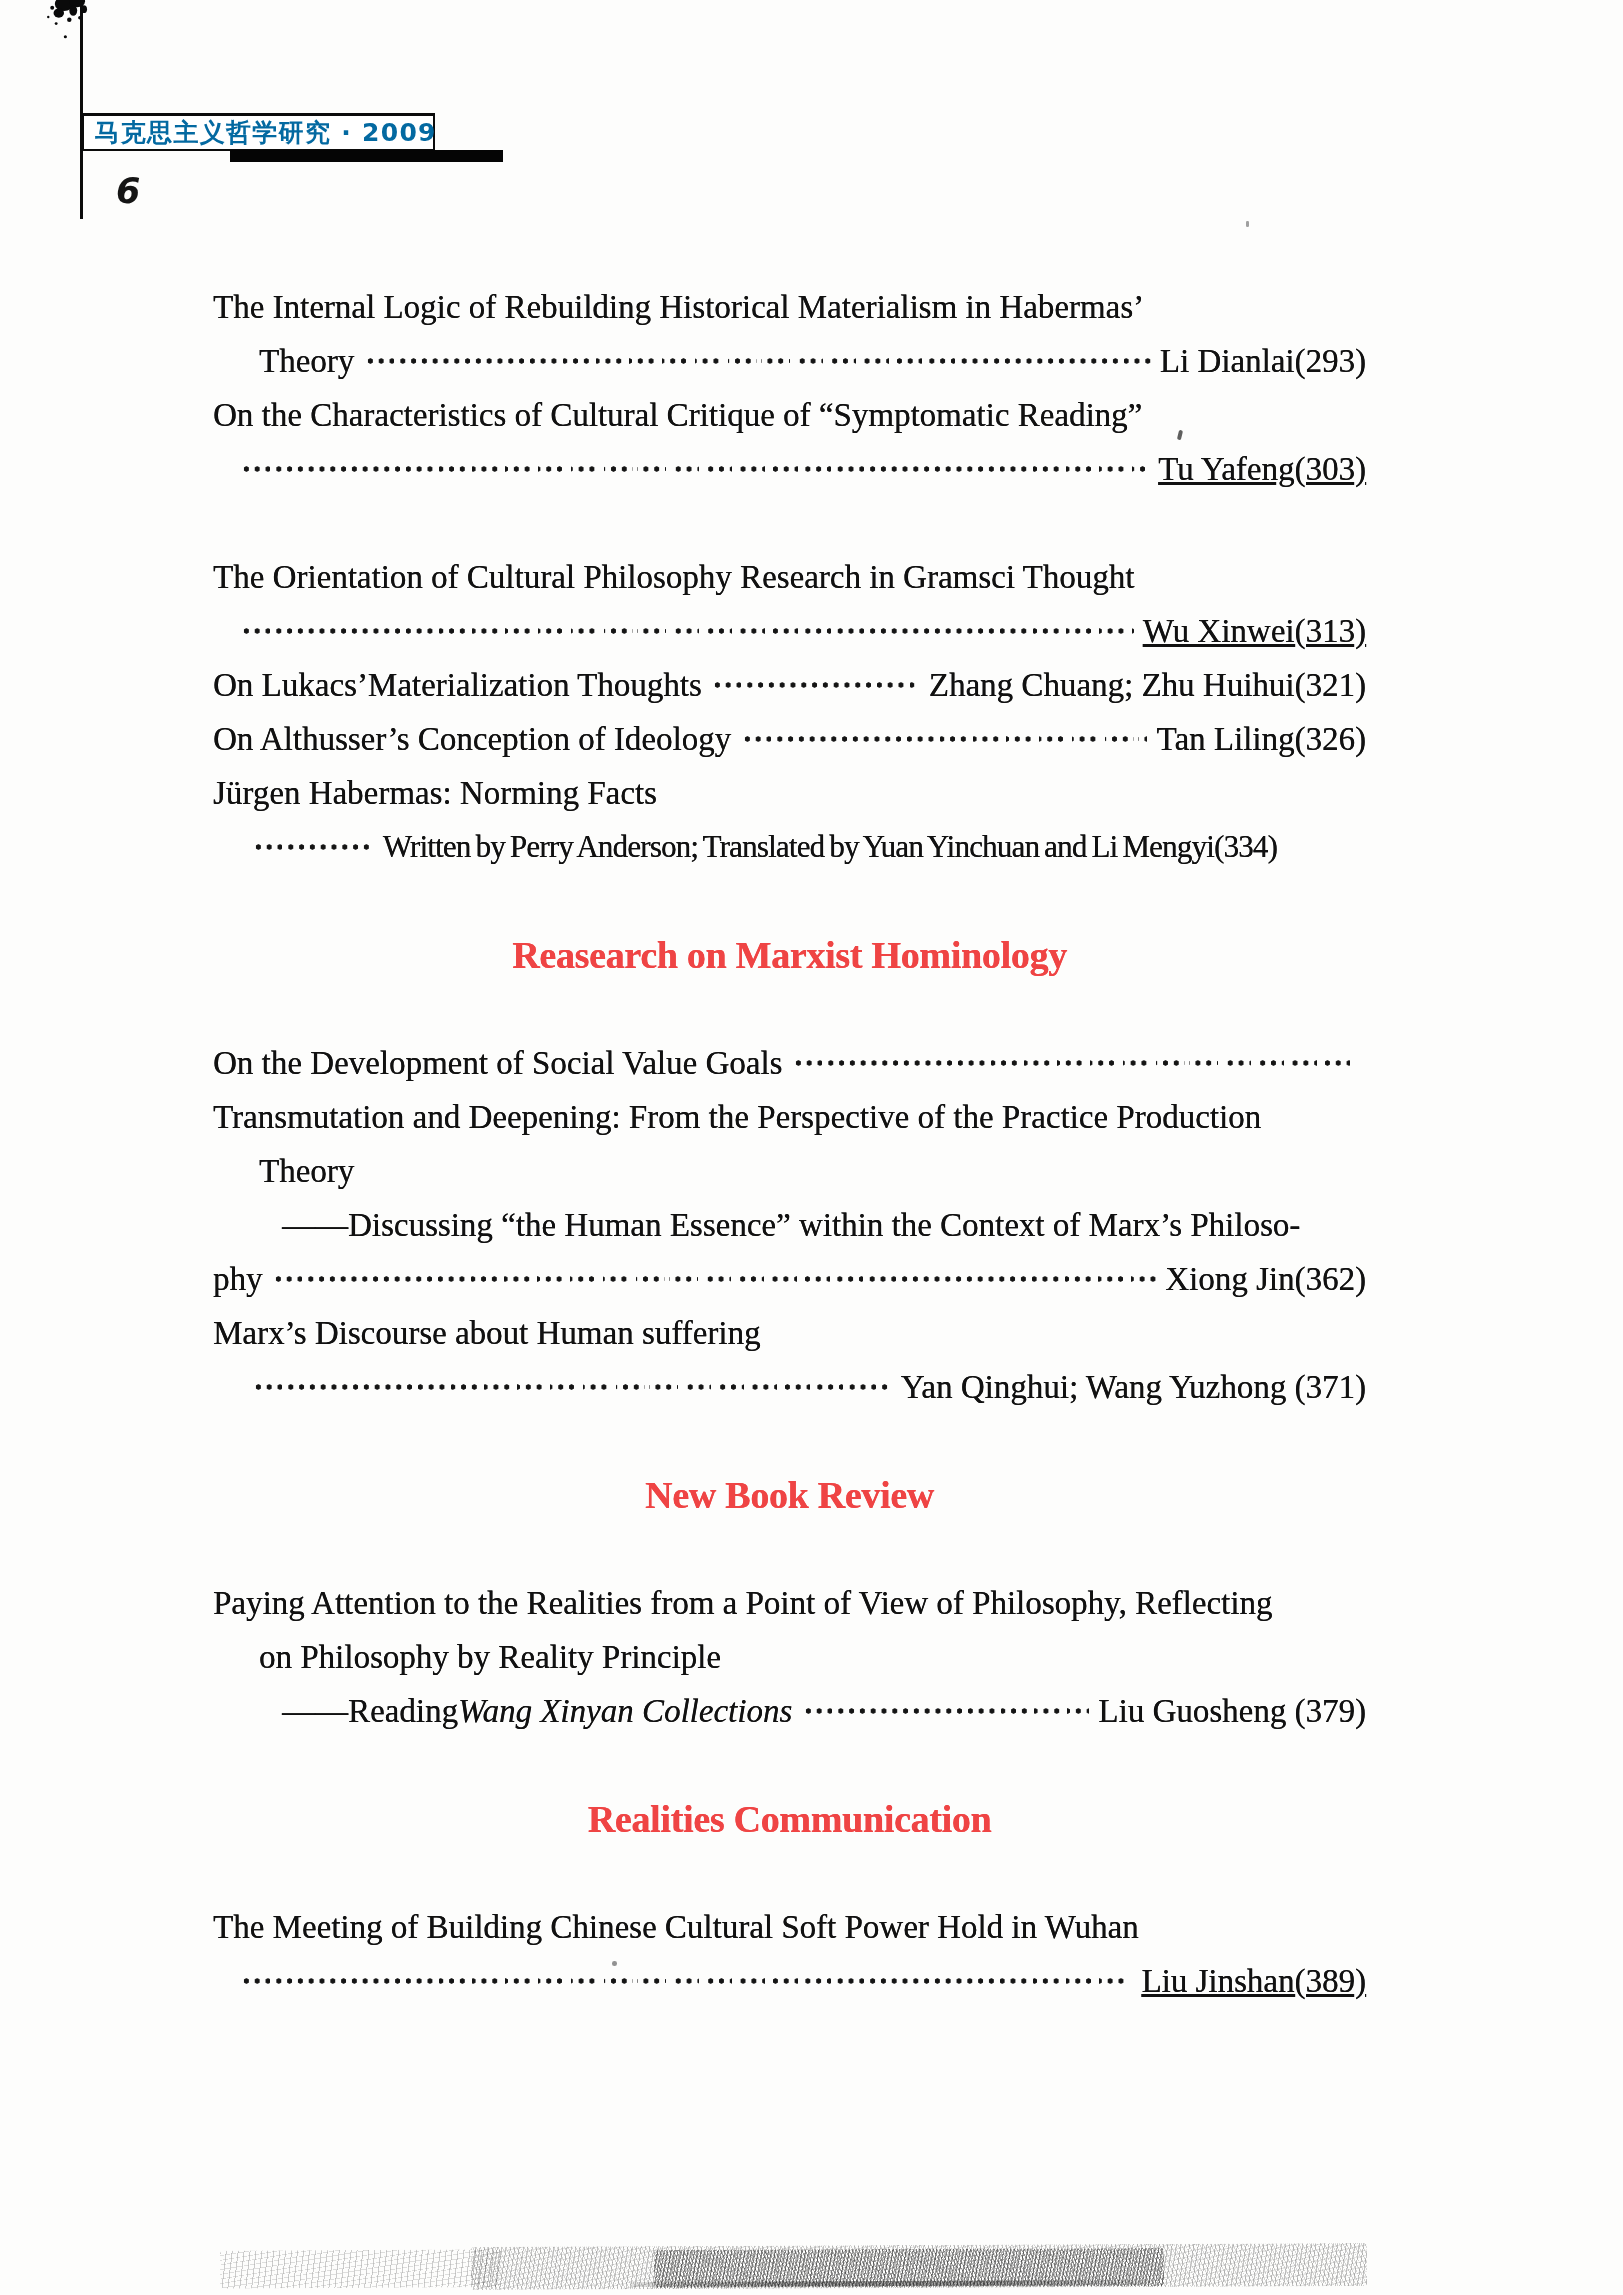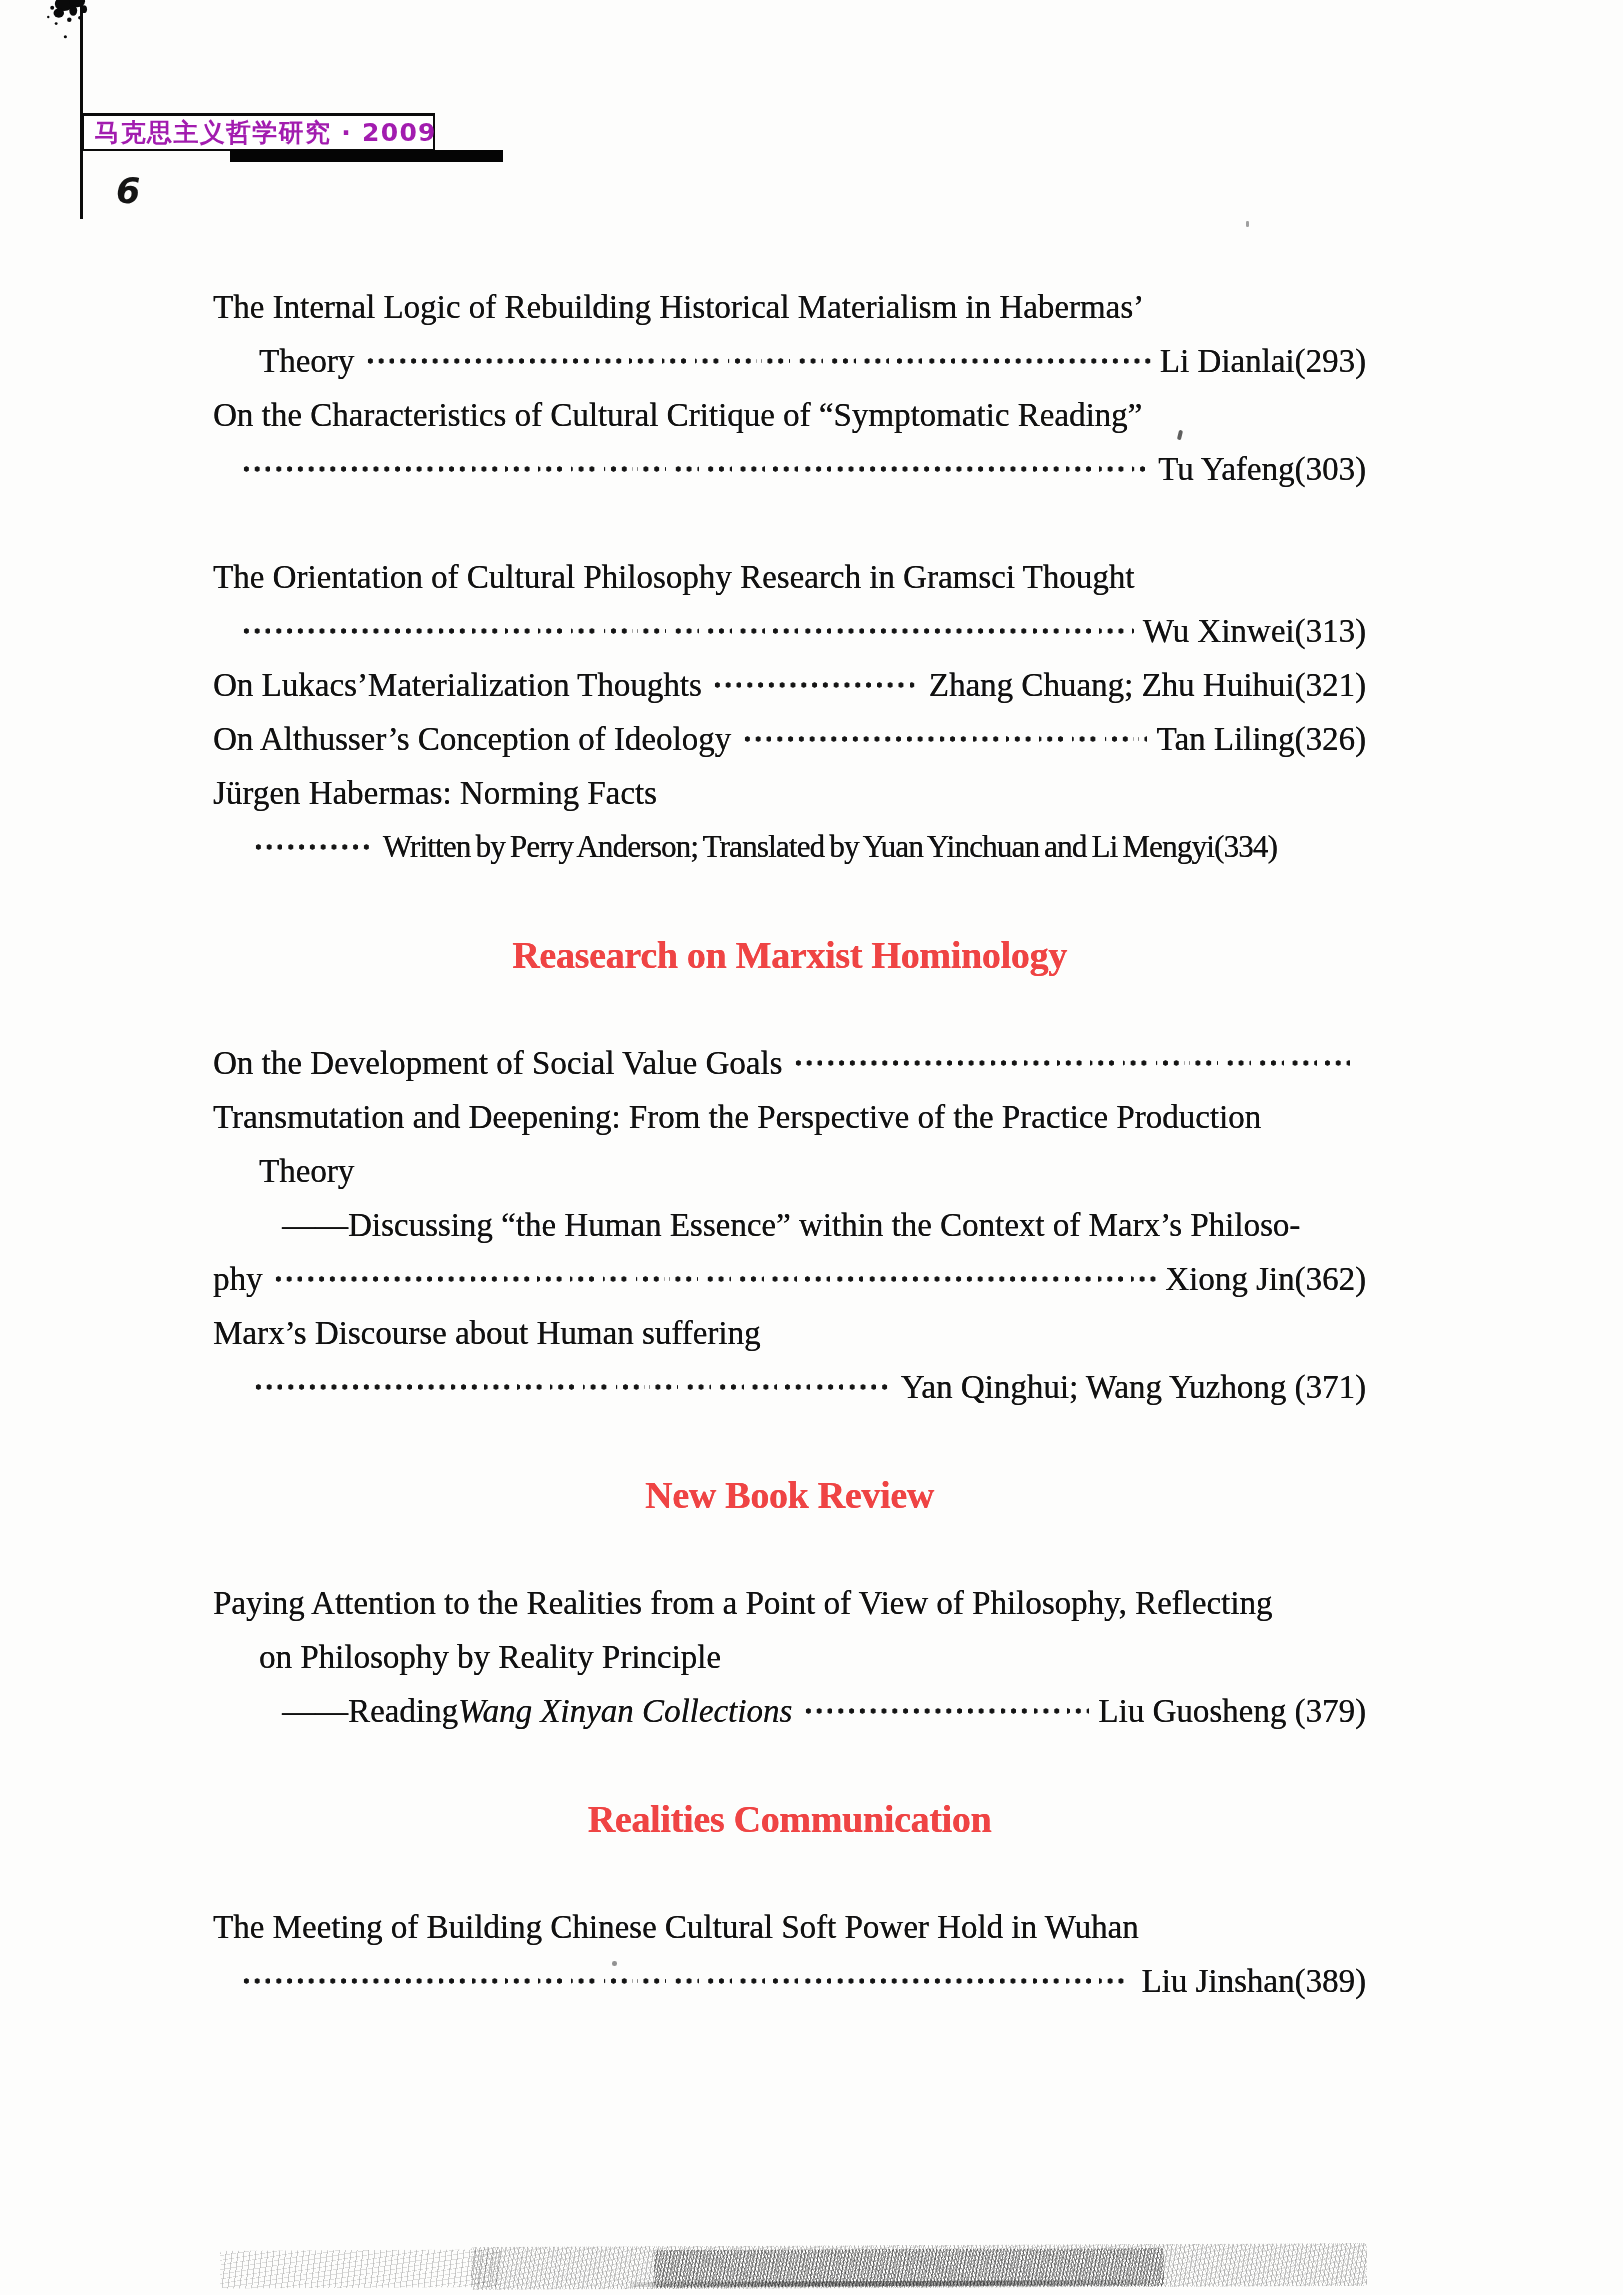--- a/index.html
+++ b/index.html
@@ -19,21 +19,21 @@
   }
   .banner-box{
     position:absolute;left:82px;top:113px;width:353px;height:38px;
     border:2.6px solid #0b0b0b;border-top-width:3.9px;
     background:#fff;
     display:flex;align-items:center;
     padding-left:10.5px;box-sizing:border-box;
   }
   .banner-box .cjk{
     font-family:"DejaVu Sans",sans-serif;
-    font-size:25px;font-weight:700;letter-spacing:1.3px;color:#a21caf;
+    font-size:25px;font-weight:700;letter-spacing:1.3px;color:#0369a1;
     white-space:nowrap;
   }
   .banner-bar{
     position:absolute;left:230px;top:150px;width:273px;height:11.8px;
     background:#050505;
   }
   .page-number{
     position:absolute;left:116px;top:171px;
     font-family:"DejaVu Sans",sans-serif;
     font-style:italic;font-weight:700;font-size:35px;color:#151515;
@@ -44,21 +44,21 @@
     font-size:33px;line-height:54px;
     text-shadow:0.2px 0 0 currentColor;
   }
   .toc-line{
     display:flex;align-items:baseline;height:54px;line-height:54px;
     white-space:nowrap;
   }
   .ind-none{padding-left:0;}
   .ind-small{padding-left:46px;}
   .ind-dash{padding-left:69px;}
-  .ind-tiny{padding-left:17px;}
+  .ind-tiny{padding-left:17px;text-decoration:underline;}
   .ind-lead{padding-left:29px;font-family:Liberation Serif, serif;}
   .seg{flex:0 0 auto;}
   .seg.it{font-style:italic;font-family:Liberation Serif, serif;}
   .seg.author{flex:0 0 auto;}
   .seg.cond{letter-spacing:-0.8px;word-spacing:-2px;font-size:31px;}
   .leader{
     flex:1 1 26px;min-width:26px;align-self:stretch;
     margin:0 9.2px 0 10.5px;
     background-image:
       repeating-linear-gradient(90deg, rgba(253,253,252,0) 0 29px, #fdfdfc 29px 33px),

